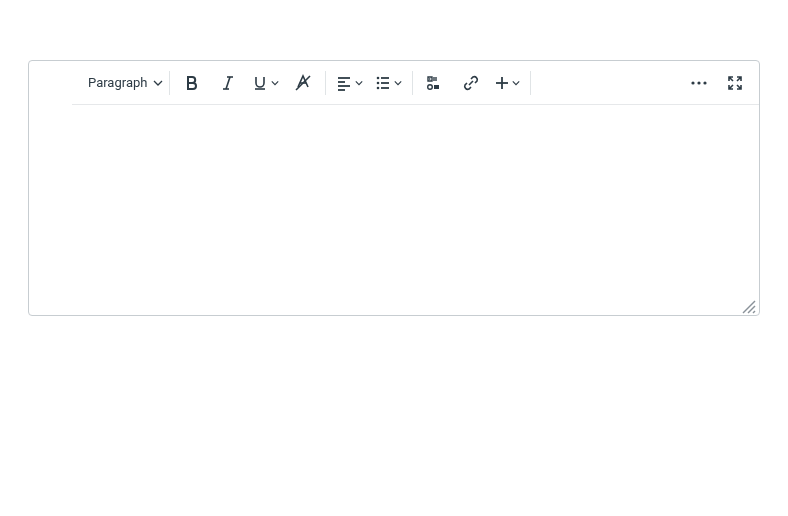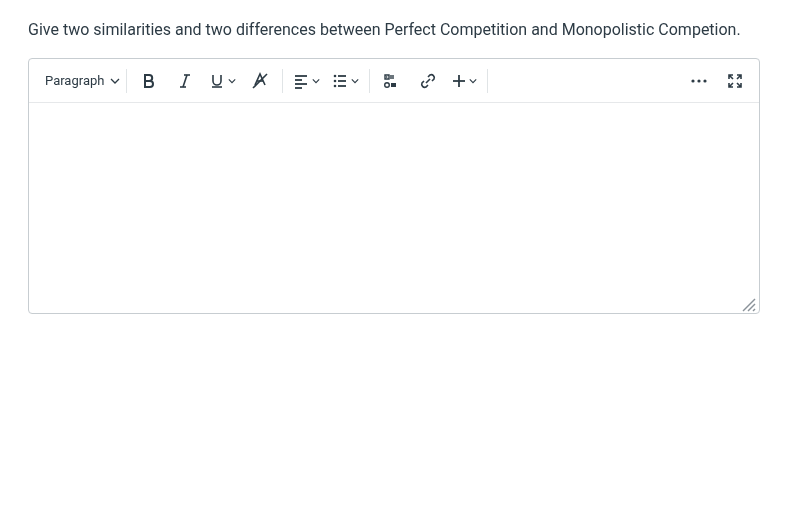--- a/index.html
+++ b/index.html
@@ -8,23 +8,25 @@
     padding: 18px 28px;
     font-family: -apple-system, BlinkMacSystemFont, "Segoe UI", Roboto, Helvetica, Arial, sans-serif;
     background: #fff;
     color: #2d3b45;
     font-size: 16px;
     line-height: 1.5;
     width: 788px;
   }
   .question p { margin: 0 0 16px 0; color:#2d3b45; }
   .editor-wrap {
+    margin-top: 42px;
     border: 1px solid #c7cdd1;
     border-radius: 4px;
     background: #fff;
+    padding-left: 43px;
   }
   .toolbar {
     height: 44px;
     border-bottom: 1px solid #e6e8ea;
     display: flex;
     align-items: center;
     padding: 0 6px;
   }
   .tb-btn {
     height: 36px;
@@ -70,21 +72,20 @@
     height: 18px;
     cursor: nwse-resize;
     color:#6e7780;
   }
   svg { display:block; }
 </style>
 </head>
 <body>
 
 <div class="question">
-  <p>Give two similarities and two differences between Perfect Competition and Monopolistic Competion.</p>
 </div>
 
 <div class="editor-wrap">
   <div class="toolbar">
 
     <div class="blocktype">
       <span>Paragraph</span>
       <span class="chev">
         <svg width="10" height="10" viewBox="0 0 10 10">
             <path d="M1 3 L5 7 L9 3" fill="none" stroke="#2d3b45" stroke-width="1.3"></path>

